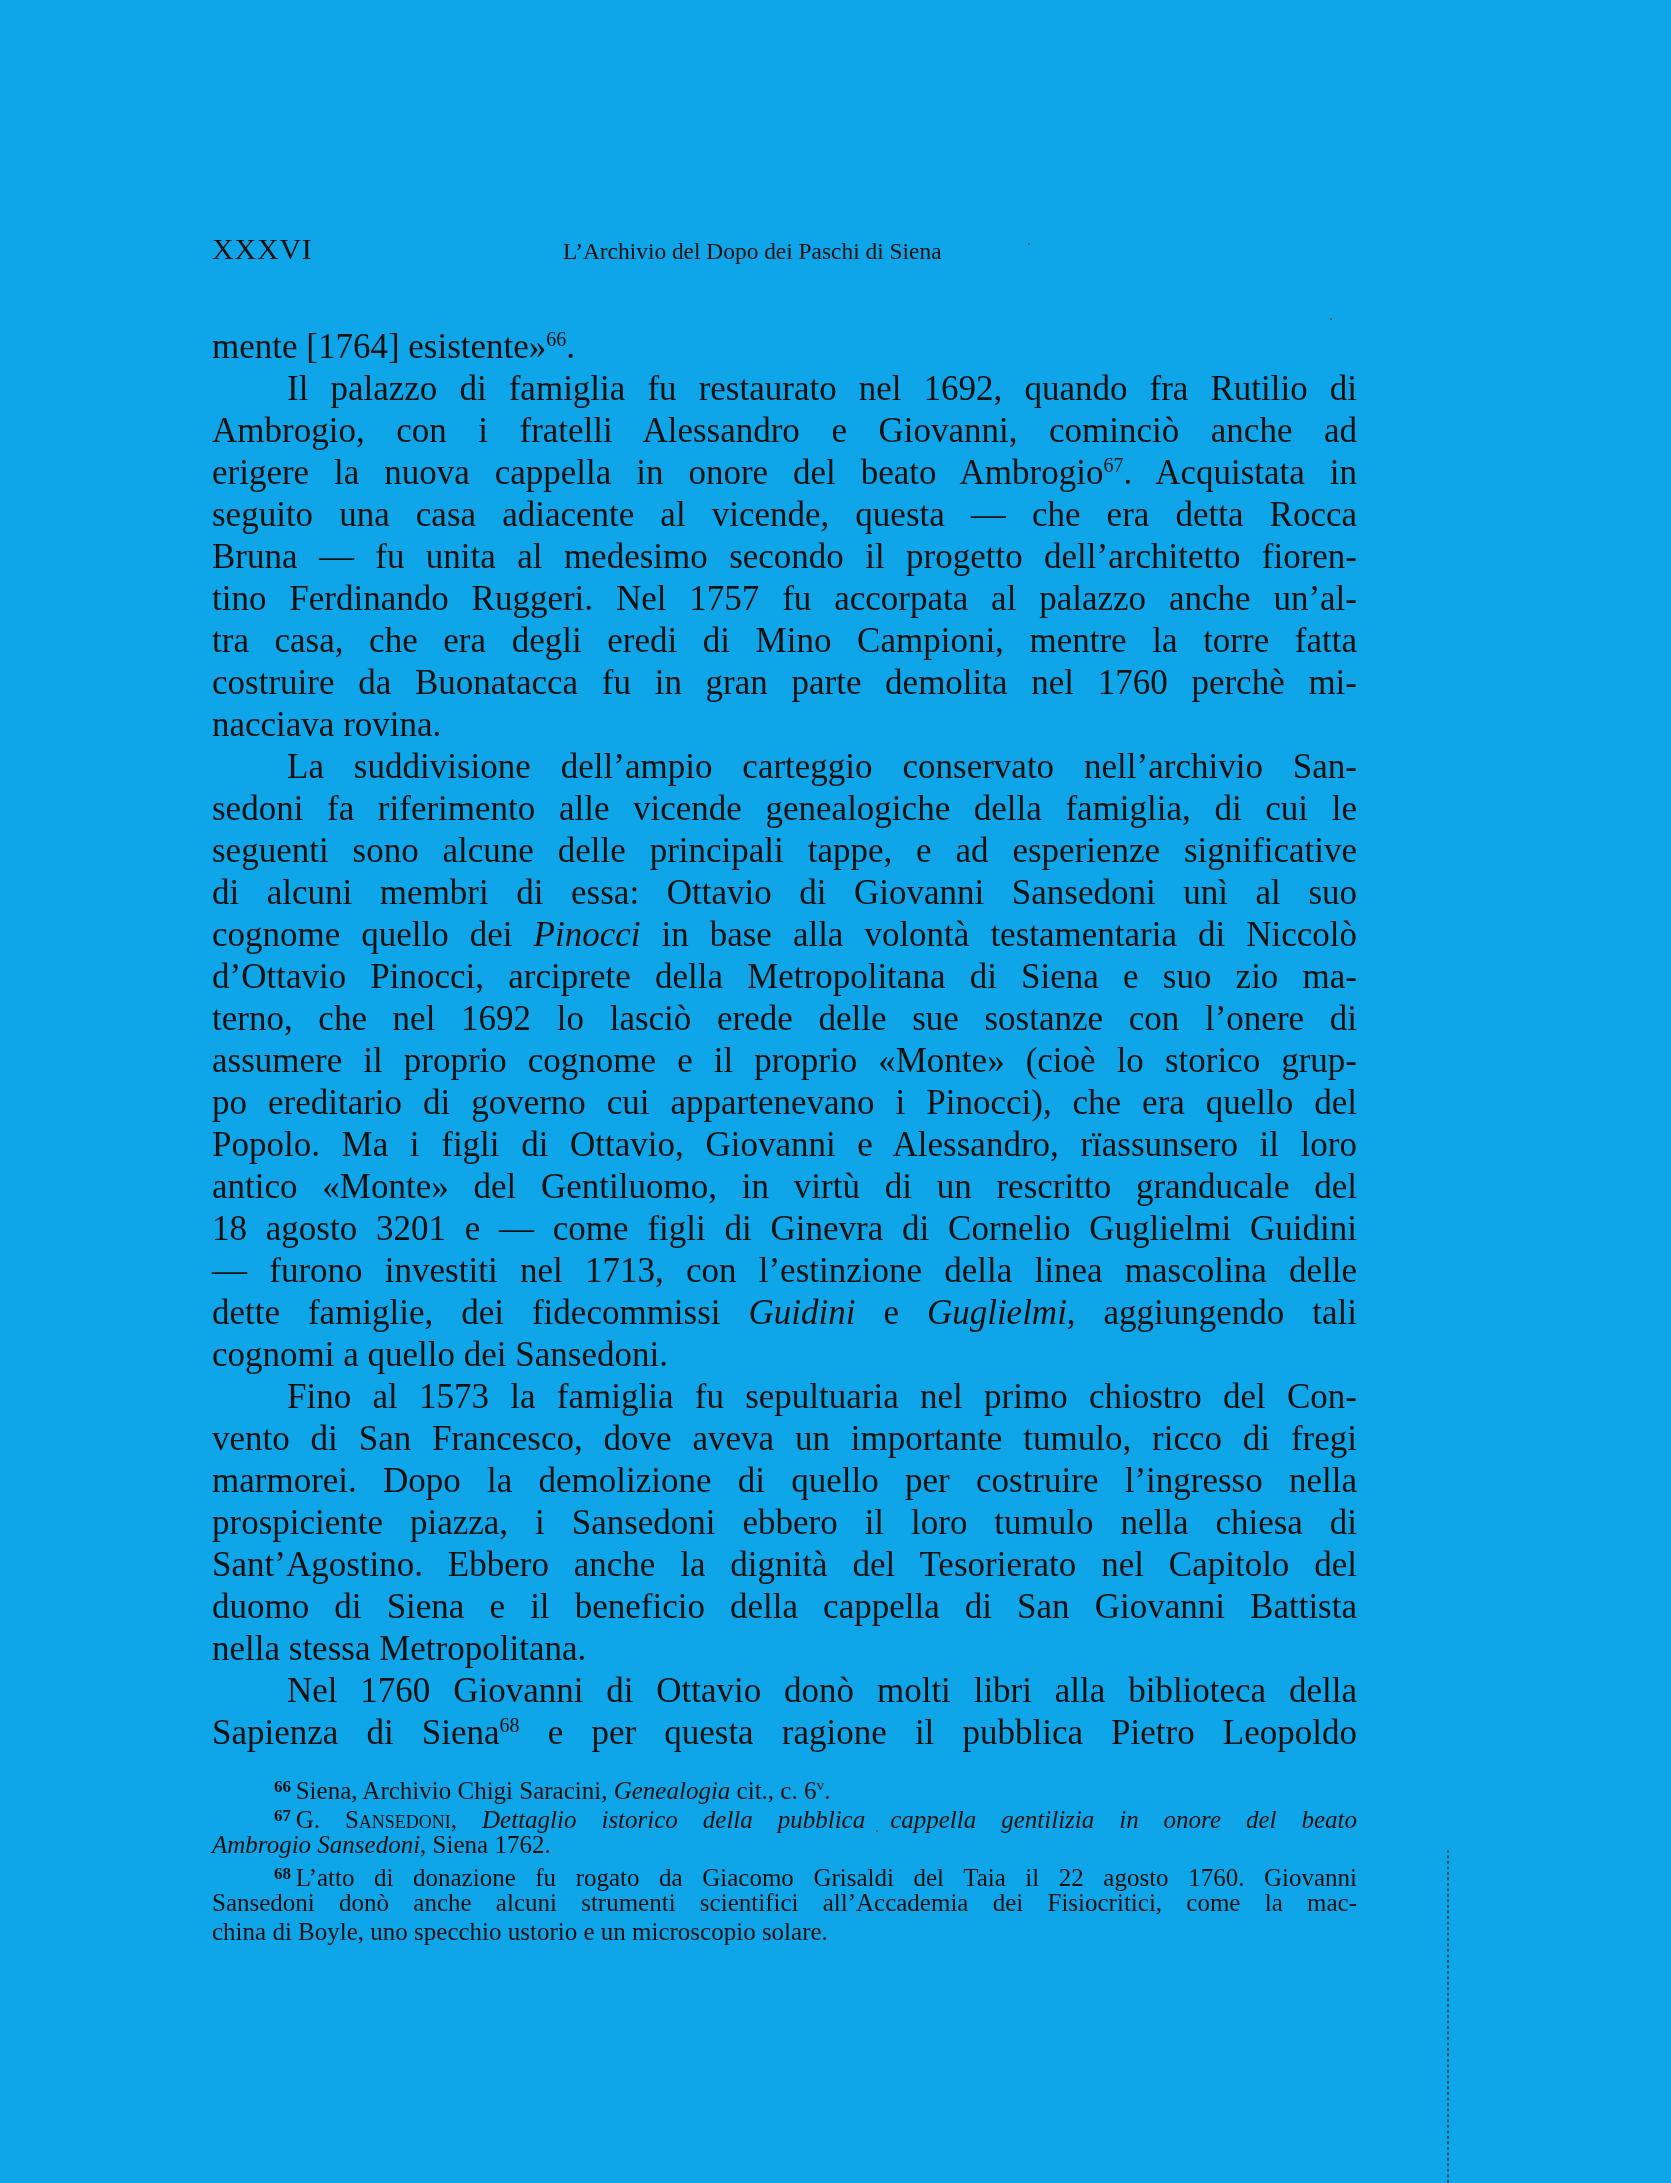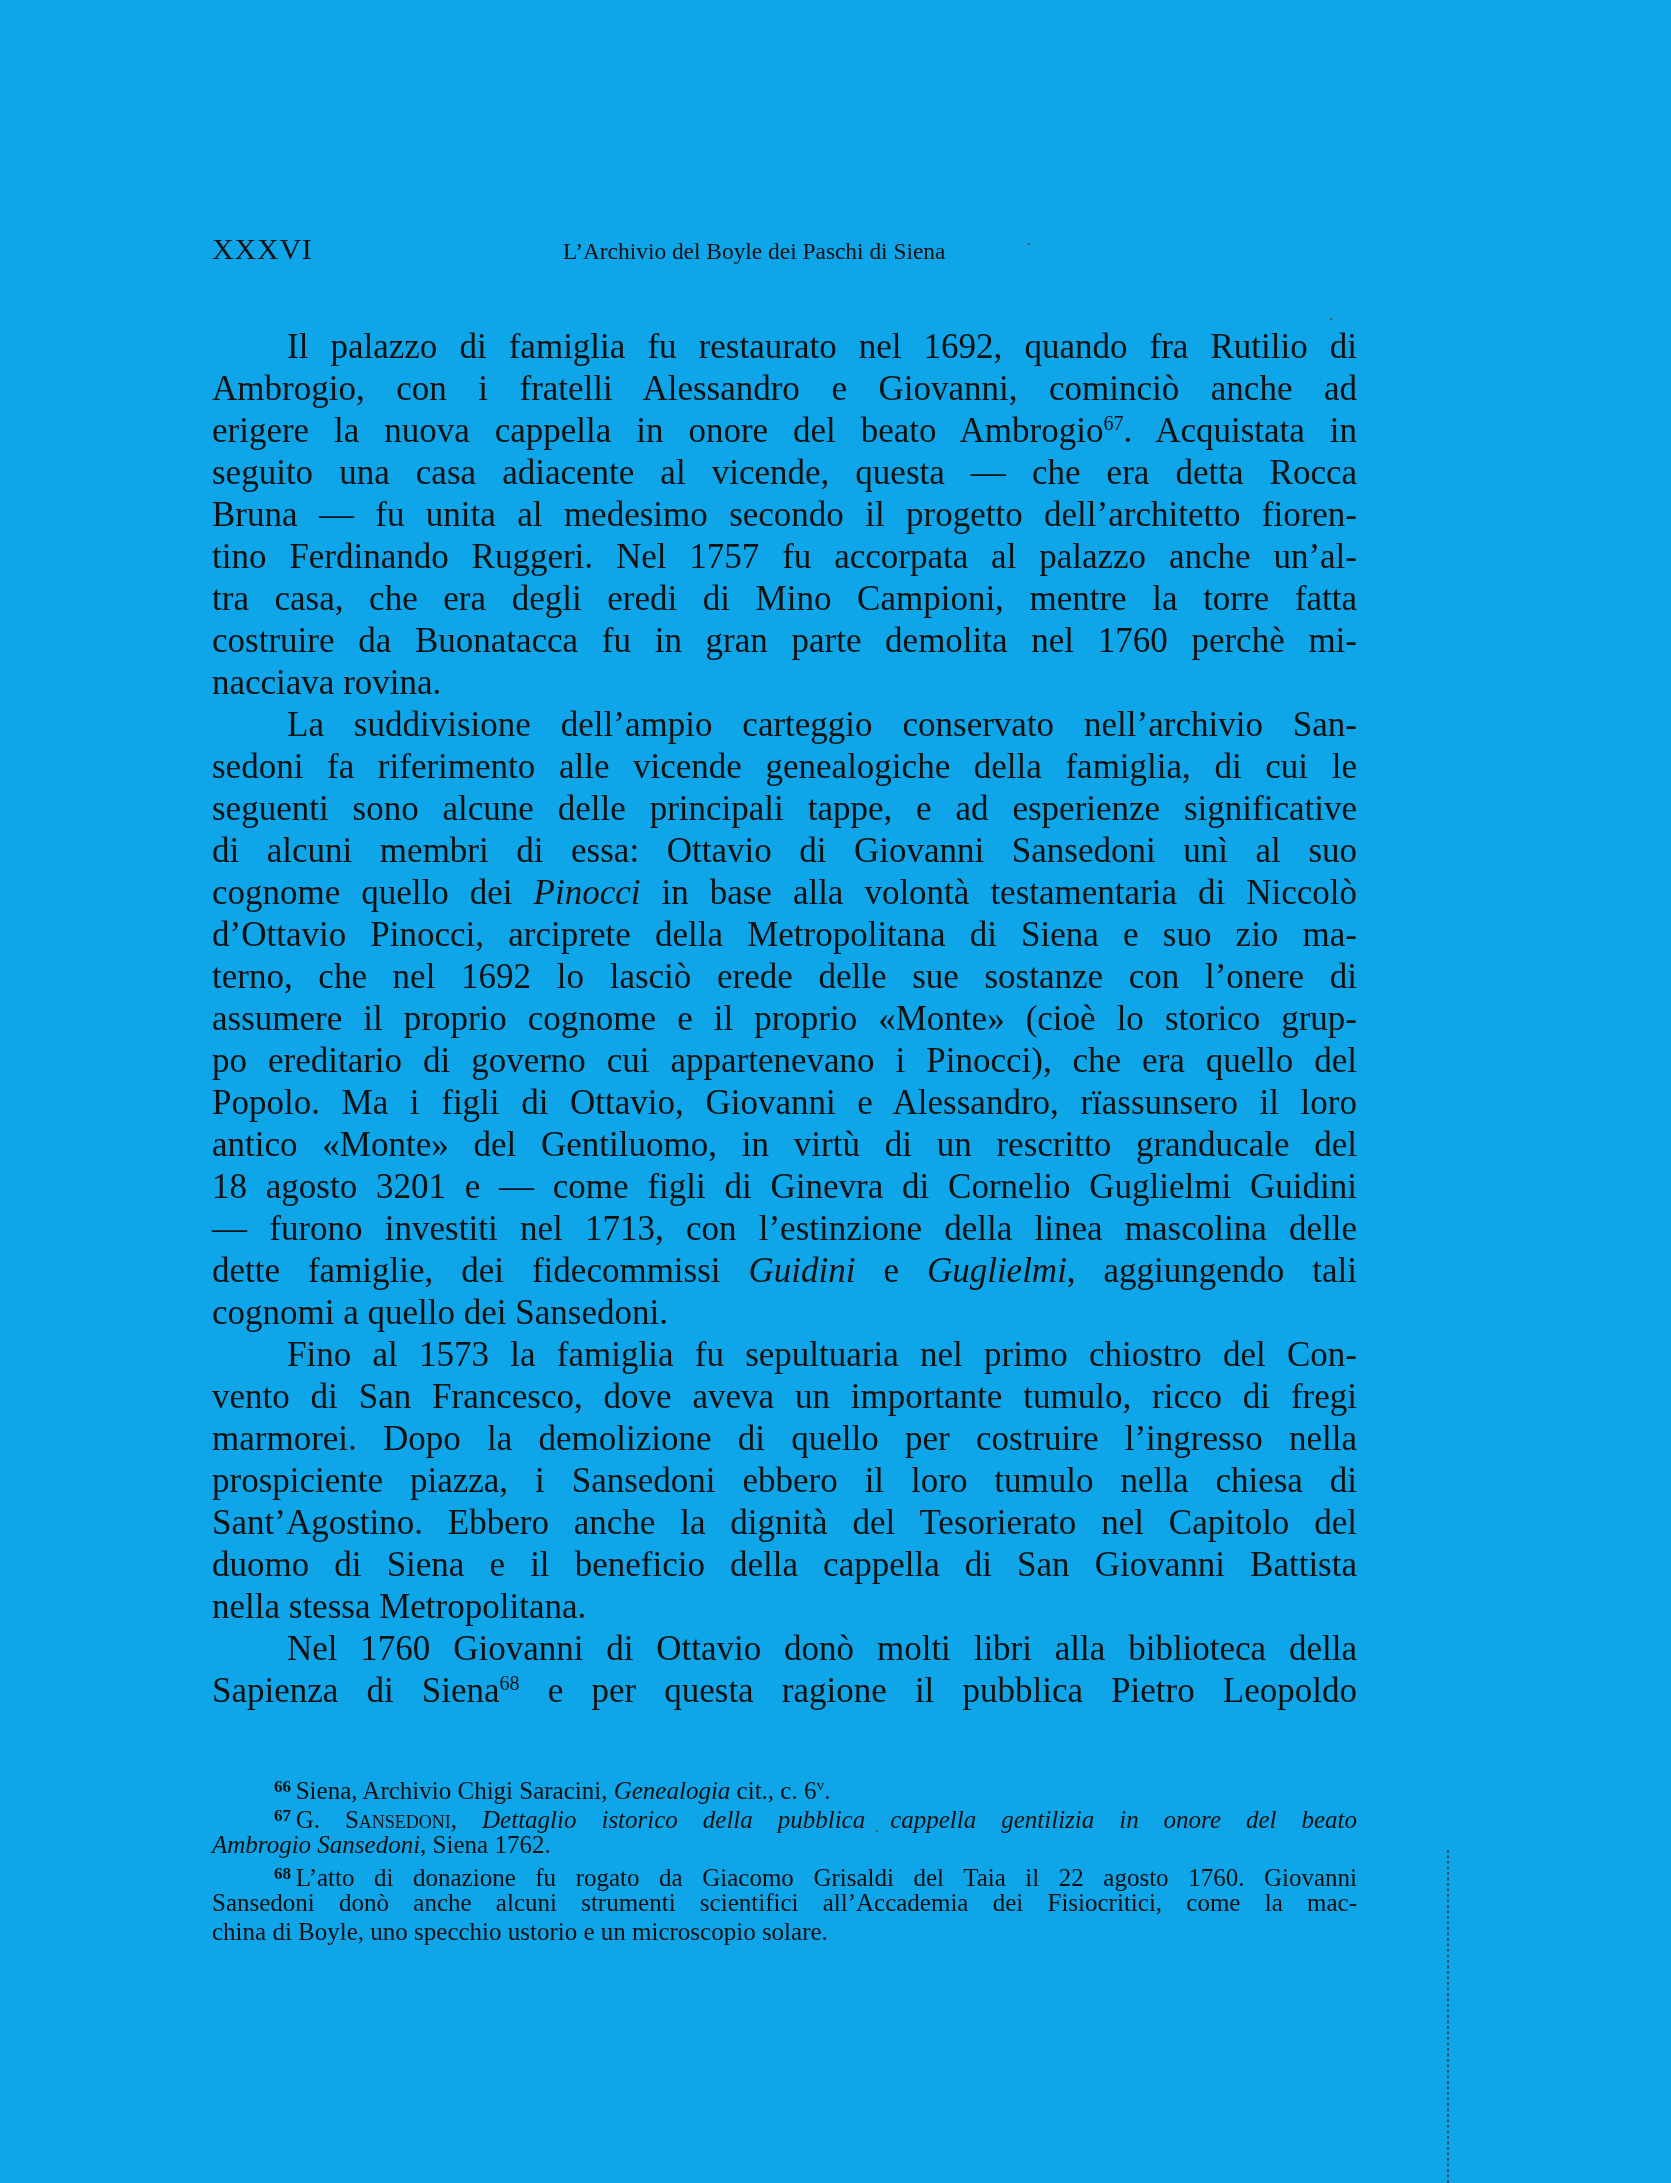--- a/index.html
+++ b/index.html
@@ -116,24 +116,25 @@
     border-radius: 50%;
   }
 </style>
 </head>
 <body>
 
 <div class="page">
 
   <div class="running-head">
     <span class="folio">XXXVI</span>
-    <span class="running-title">L’Archivio del Boyle dei Paschi di Siena</span>
+    <span class="running-title">L’Archivio del Dopo dei Paschi di Siena</span>
   </div>
 
   <div class="body-text" id="body-text">
+      <div class="line last"><span>mente [1764] esistente»</span><sup class="note-ref">66</sup><span>.</span></div>
       <div class="line indent"><span>Il palazzo di famiglia fu restaurato nel 1692, quando fra Rutilio di</span></div>
       <div class="line"><span>Ambrogio, con i fratelli Alessandro e Giovanni, cominciò anche ad</span></div>
       <div class="line"><span>erigere la nuova cappella in onore del beato Ambrogio</span><sup class="note-ref">67</sup><span>. Acquistata in</span></div>
       <div class="line"><span>seguito una casa adiacente al vicende, questa — che era detta Rocca</span></div>
       <div class="line"><span>Bruna — fu unita al medesimo secondo il progetto dell’architetto fioren-</span></div>
       <div class="line"><span>tino Ferdinando Ruggeri. Nel 1757 fu accorpata al palazzo anche un’al-</span></div>
       <div class="line"><span>tra casa, che era degli eredi di Mino Campioni, mentre la torre fatta</span></div>
       <div class="line"><span>costruire da Buonatacca fu in gran parte demolita nel 1760 perchè mi-</span></div>
       <div class="line last"><span>nacciava rovina.</span></div>
       <div class="line indent"><span>La suddivisione dell’ampio carteggio conservato nell’archivio San-</span></div>

